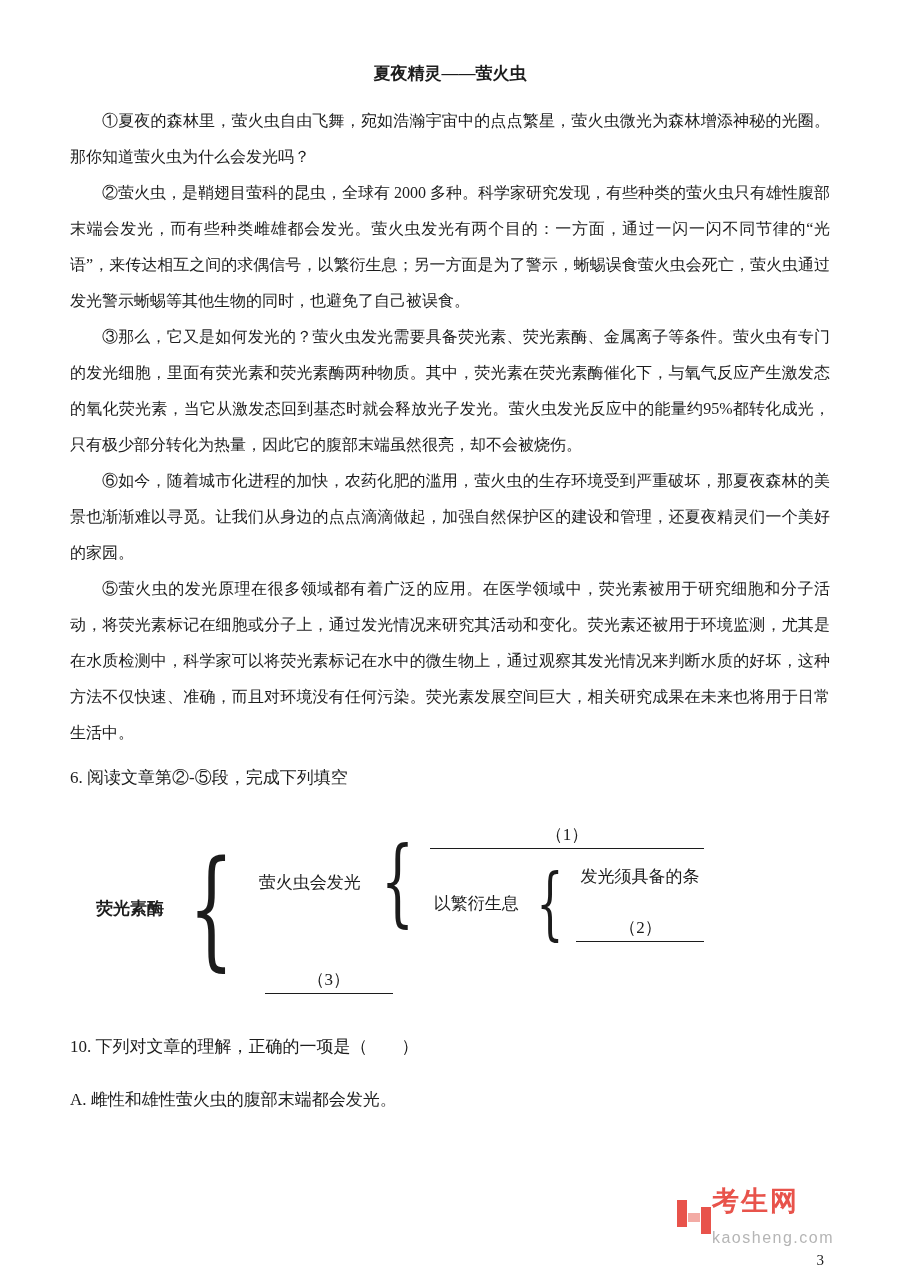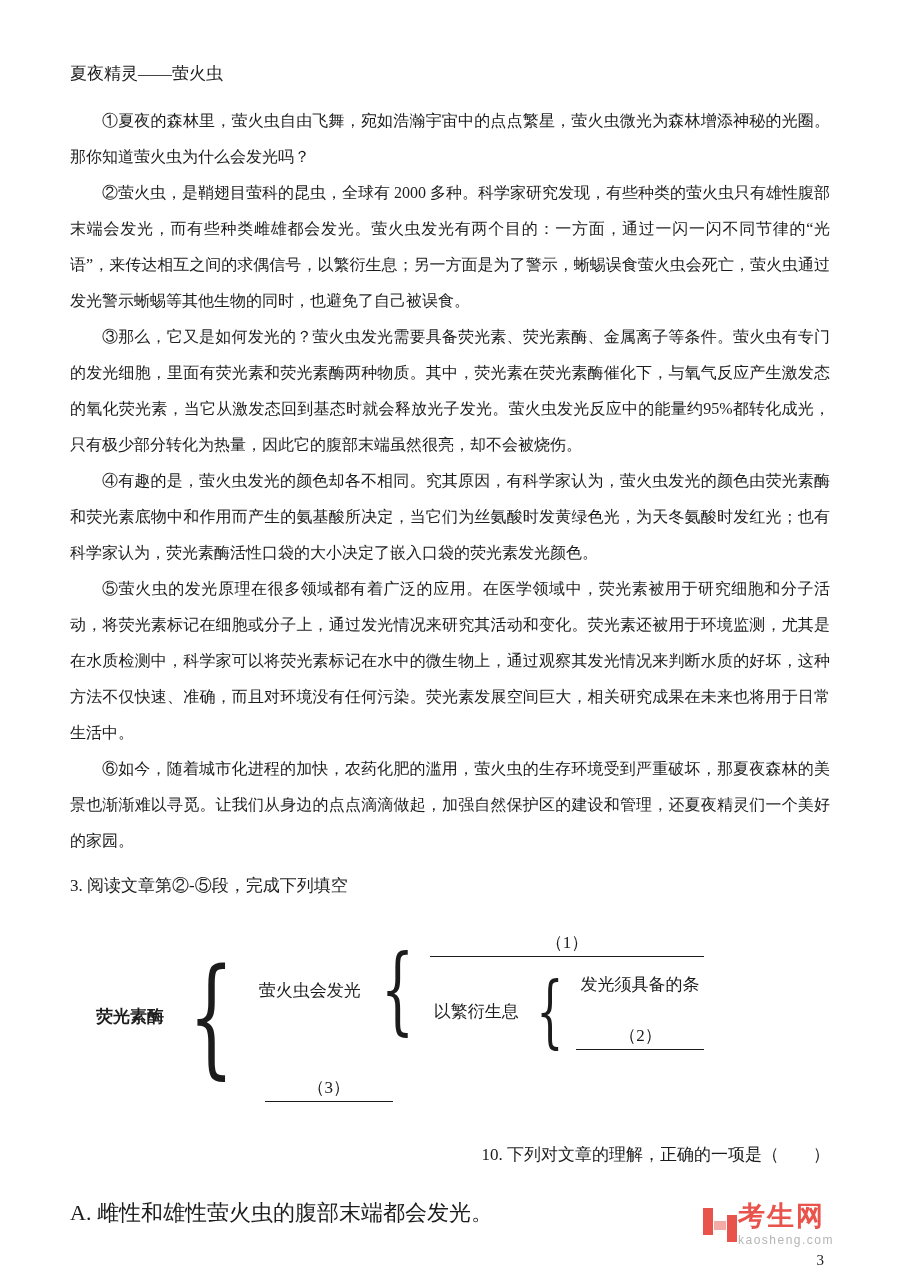--- a/index.html
+++ b/index.html
@@ -8,42 +8,42 @@
     width:900px; height:1273px;
     margin:0 auto;
     background:#ffffff;
     box-sizing:border-box;
     padding:60px 70px 0 70px;
     overflow:hidden;
     font-family:"Liberation Serif","DejaVu Serif",serif;
     color:#1c1c1c;
   }
   .doc-title {
-    text-align:left;
+    text-align:center;
     font-size:17px;
-    font-weight:400;
+    font-weight:700;
     line-height:1.6;
     margin:0 0 16px 0;
   }
   .para {
     margin:0;
     font-size:16px;
     line-height:2.25;
     text-indent:2em;
     text-align:justify;
   }
   .question {
     margin:8px 0 0 0;
     font-size:17px;
     line-height:2.2;
     text-align:left;
   }
   .option-line {
     margin:16px 0 0 0;
-    font-size:22px;
+    font-size:17px;
     line-height:2.2;
   }
 
   
   .diagram {
     display:flex;
     align-items:center;
     margin:26px 0 6px 22px;
     font-size:17px;
   }
@@ -90,47 +90,46 @@
   .logo-text-col { display:flex; flex-direction:column; line-height:1.1; }
   .logo-cn {
     color:#e8534b;
     font-size:27px;
     font-weight:700;
     letter-spacing:2px;
     font-family:"Liberation Sans","DejaVu Sans",sans-serif;
   }
   .logo-en {
     color:#b5b5b5;
-    font-size:12px;
+    font-size:16px;
     letter-spacing:1.5px;
     font-family:"Liberation Sans","DejaVu Sans",sans-serif;
-    margin-top:2px;
+    margin-top:13px;
   }
   .page-number {
     position:absolute;
     right:76px; bottom:4px;
     font-size:15px;
     color:#1c1c1c;
   }
 </style>
 </head>
 <body>
 
 <div class="page">
 
   <h1 class="doc-title">夏夜精灵——萤火虫</h1>
 
   <p class="para">①夏夜的森林里，萤火虫自由飞舞，宛如浩瀚宇宙中的点点繁星，萤火虫微光为森林增添神秘的光圈。那你知道萤火虫为什么会发光吗？</p>
   <p class="para">②萤火虫，是鞘翅目萤科的昆虫，全球有 2000 多种。科学家研究发现，有些种类的萤火虫只有雄性腹部末端会发光，而有些种类雌雄都会发光。萤火虫发光有两个目的：一方面，通过一闪一闪不同节律的“光语”，来传达相互之间的求偶信号，以繁衍生息；另一方面是为了警示，蜥蜴误食萤火虫会死亡，萤火虫通过发光警示蜥蜴等其他生物的同时，也避免了自己被误食。</p>
   <p class="para">③那么，它又是如何发光的？萤火虫发光需要具备荧光素、荧光素酶、金属离子等条件。萤火虫有专门的发光细胞，里面有荧光素和荧光素酶两种物质。其中，荧光素在荧光素酶催化下，与氧气反应产生激发态的氧化荧光素，当它从激发态回到基态时就会释放光子发光。萤火虫发光反应中的能量约95%都转化成光，只有极少部分转化为热量，因此它的腹部末端虽然很亮，却不会被烧伤。</p>
-  <p class="para">④有趣的是，萤火虫发光的颜色却各不相同。究其原因，有科学家认为，萤火虫发光的颜色由荧光素酶和荧光素底物中和作用而产生的氨基酸所决定，当它们为丝氨酸时发黄绿色光，为天冬氨酸时发红光；也有科学家认为，荧光素酶活性口袋的大小决定了嵌入口袋的荧光素发光颜色。</p>
+  <p class="para">⑥如今，随着城市化进程的加快，农药化肥的滥用，萤火虫的生存环境受到严重破坏，那夏夜森林的美景也渐渐难以寻觅。让我们从身边的点点滴滴做起，加强自然保护区的建设和管理，还夏夜精灵们一个美好的家园。</p>
   <p class="para">⑤萤火虫的发光原理在很多领域都有着广泛的应用。在医学领域中，荧光素被用于研究细胞和分子活动，将荧光素标记在细胞或分子上，通过发光情况来研究其活动和变化。荧光素还被用于环境监测，尤其是在水质检测中，科学家可以将荧光素标记在水中的微生物上，通过观察其发光情况来判断水质的好坏，这种方法不仅快速、准确，而且对环境没有任何污染。荧光素发展空间巨大，相关研究成果在未来也将用于日常生活中。</p>
-  <p class="para">⑥如今，随着城市化进程的加快，农药化肥的滥用，萤火虫的生存环境受到严重破坏，那夏夜森林的美景也渐渐难以寻觅。让我们从身边的点点滴滴做起，加强自然保护区的建设和管理，还夏夜精灵们一个美好的家园。</p>
 
-  <p class="question">3. 阅读文章第②-⑤段，完成下列填空</p>
+  <p class="question">6. 阅读文章第②-⑤段，完成下列填空</p>
 
   <div class="diagram">
     <span class="d-label root-label">荧光素酶</span>
     <span class="brace outer">{</span>
     <div class="d-col outer">
       <div class="d-row">
         <span class="d-label">萤火虫会发光</span>
         <span class="brace mid">{</span>
         <div class="d-col mid">
           <span class="blank">（1）</span>
@@ -143,21 +142,21 @@
             </div>
           </div>
         </div>
       </div>
       <div class="blank3-wrap">
         <span class="blank">（3）</span>
       </div>
     </div>
   </div>
 
-  <p class="question" style="margin-top:34px;text-align:right;">10. 下列对文章的理解，正确的一项是（　　）</p>
+  <p class="question" style="margin-top:34px;">10. 下列对文章的理解，正确的一项是（　　）</p>
 
   <p class="option-line">A. 雌性和雄性萤火虫的腹部末端都会发光。</p>
 
   <div class="footer-logo">
     <div class="logo-icon">
       <div class="bar-left"></div>
       <div class="bar-mid"></div>
       <div class="bar-right"></div>
     </div>
     <div class="logo-text-col">

